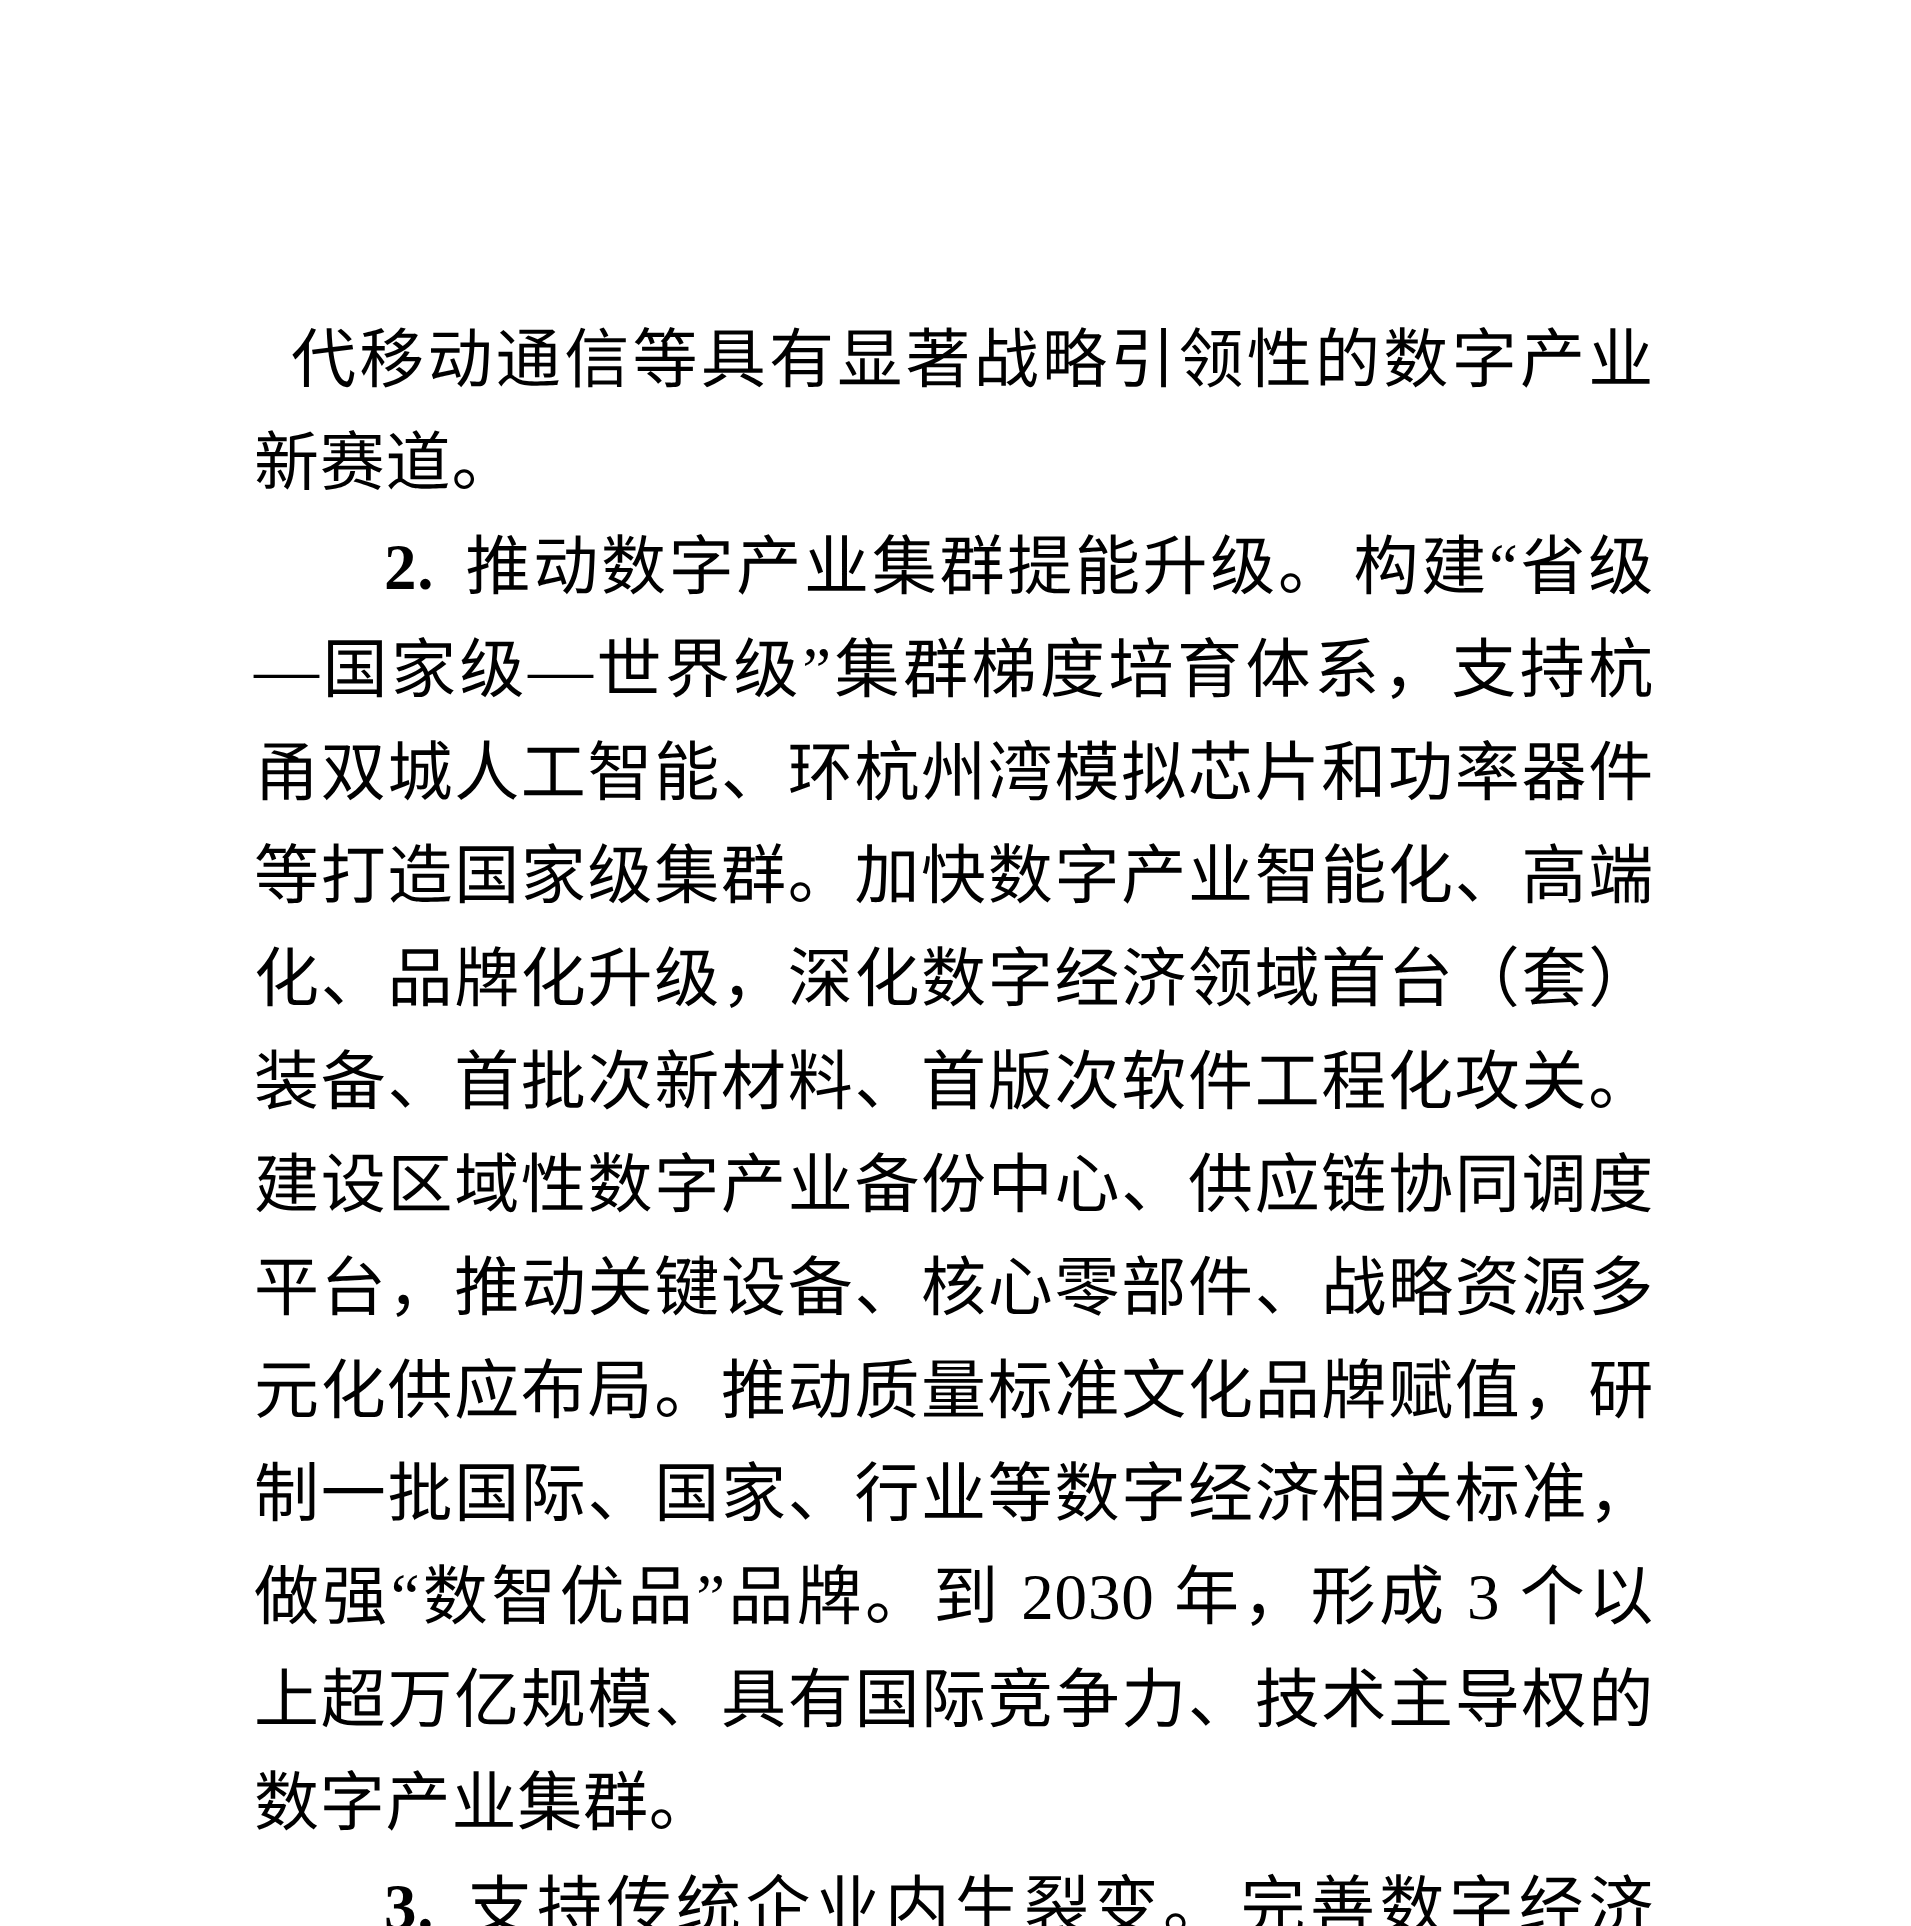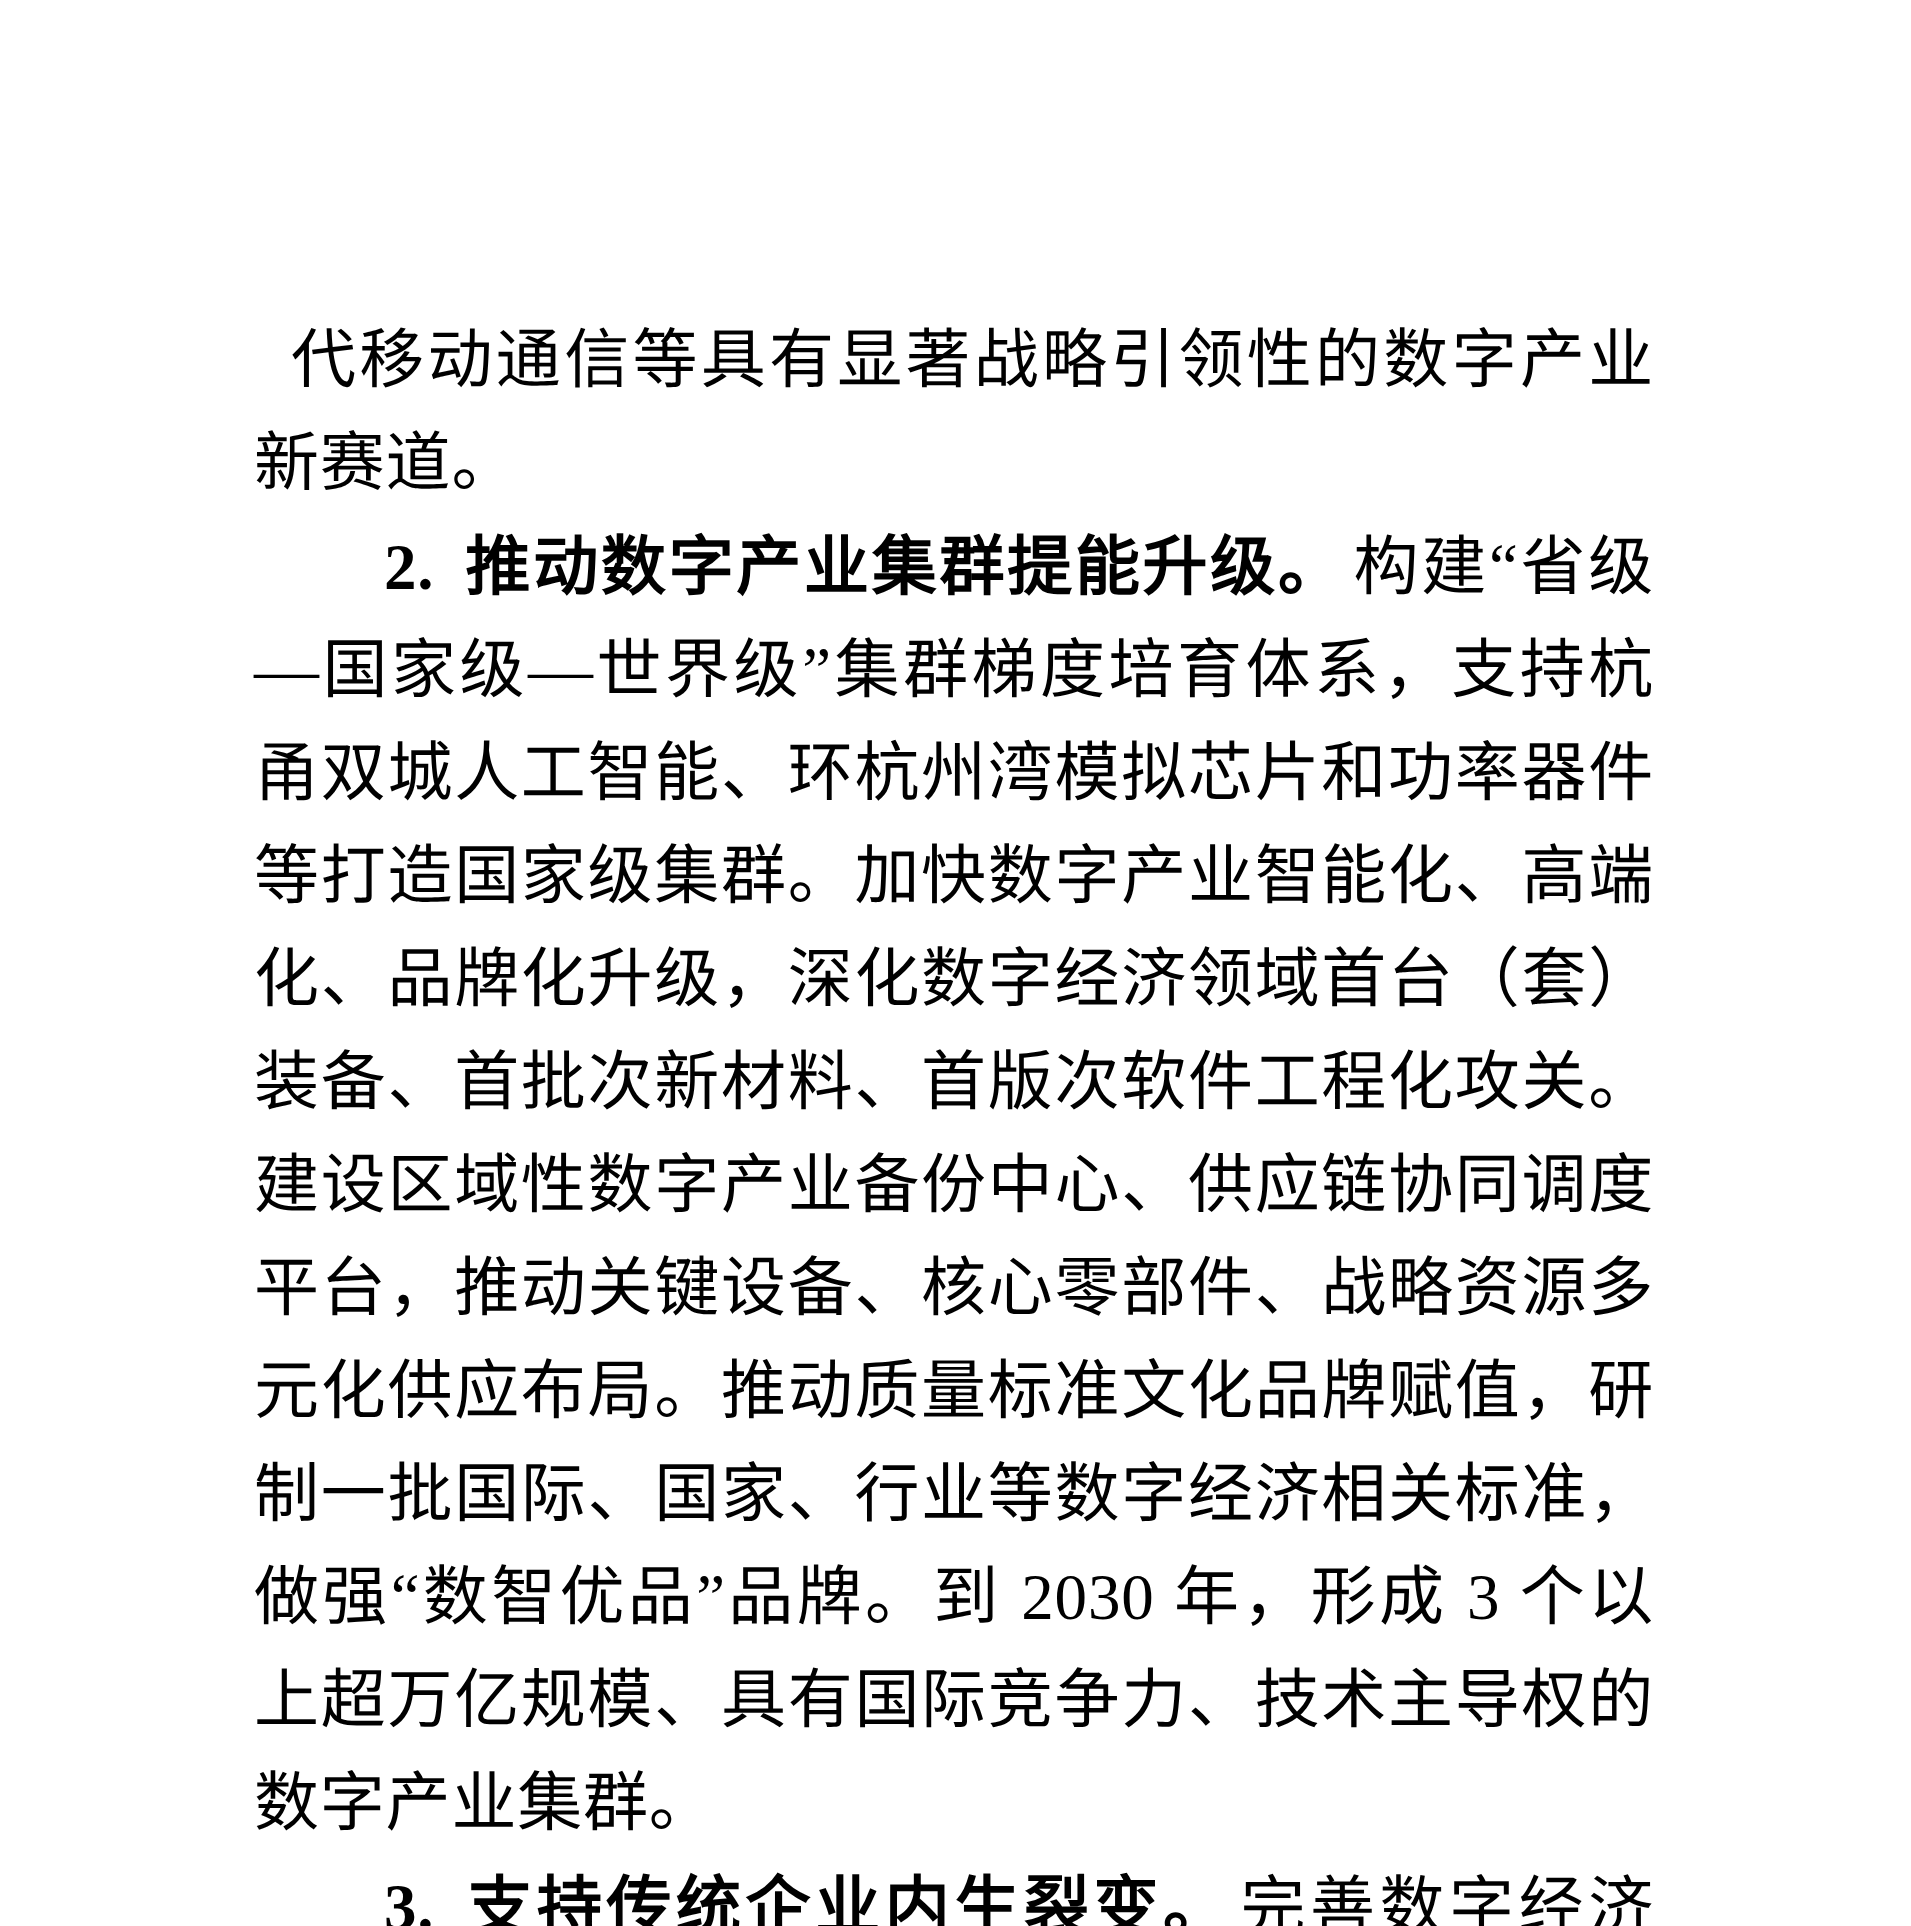--- a/index.html
+++ b/index.html
@@ -41,21 +41,21 @@
   .para.indent {
     text-indent: 2em;
   }
   .lead-num {
     font-family: "Liberation Serif", serif;
     font-weight: bold;
     margin-right: 0.45em;
   }
   .lead-title {
     font-family: "Liberation Sans", sans-serif;
-    font-weight: bold;
+    font-weight: normal;
     margin-right: 0.12em;
   }
 </style>
 </head>
 <body>
 
 <div class="sheet">
   <div class="content">
 
     <p class="para"><span class="lead-num"></span><span class="lead-title"></span><span class="body-text">代移动通信等具有显著战略引领性的数字产业新赛道。</span></p>

